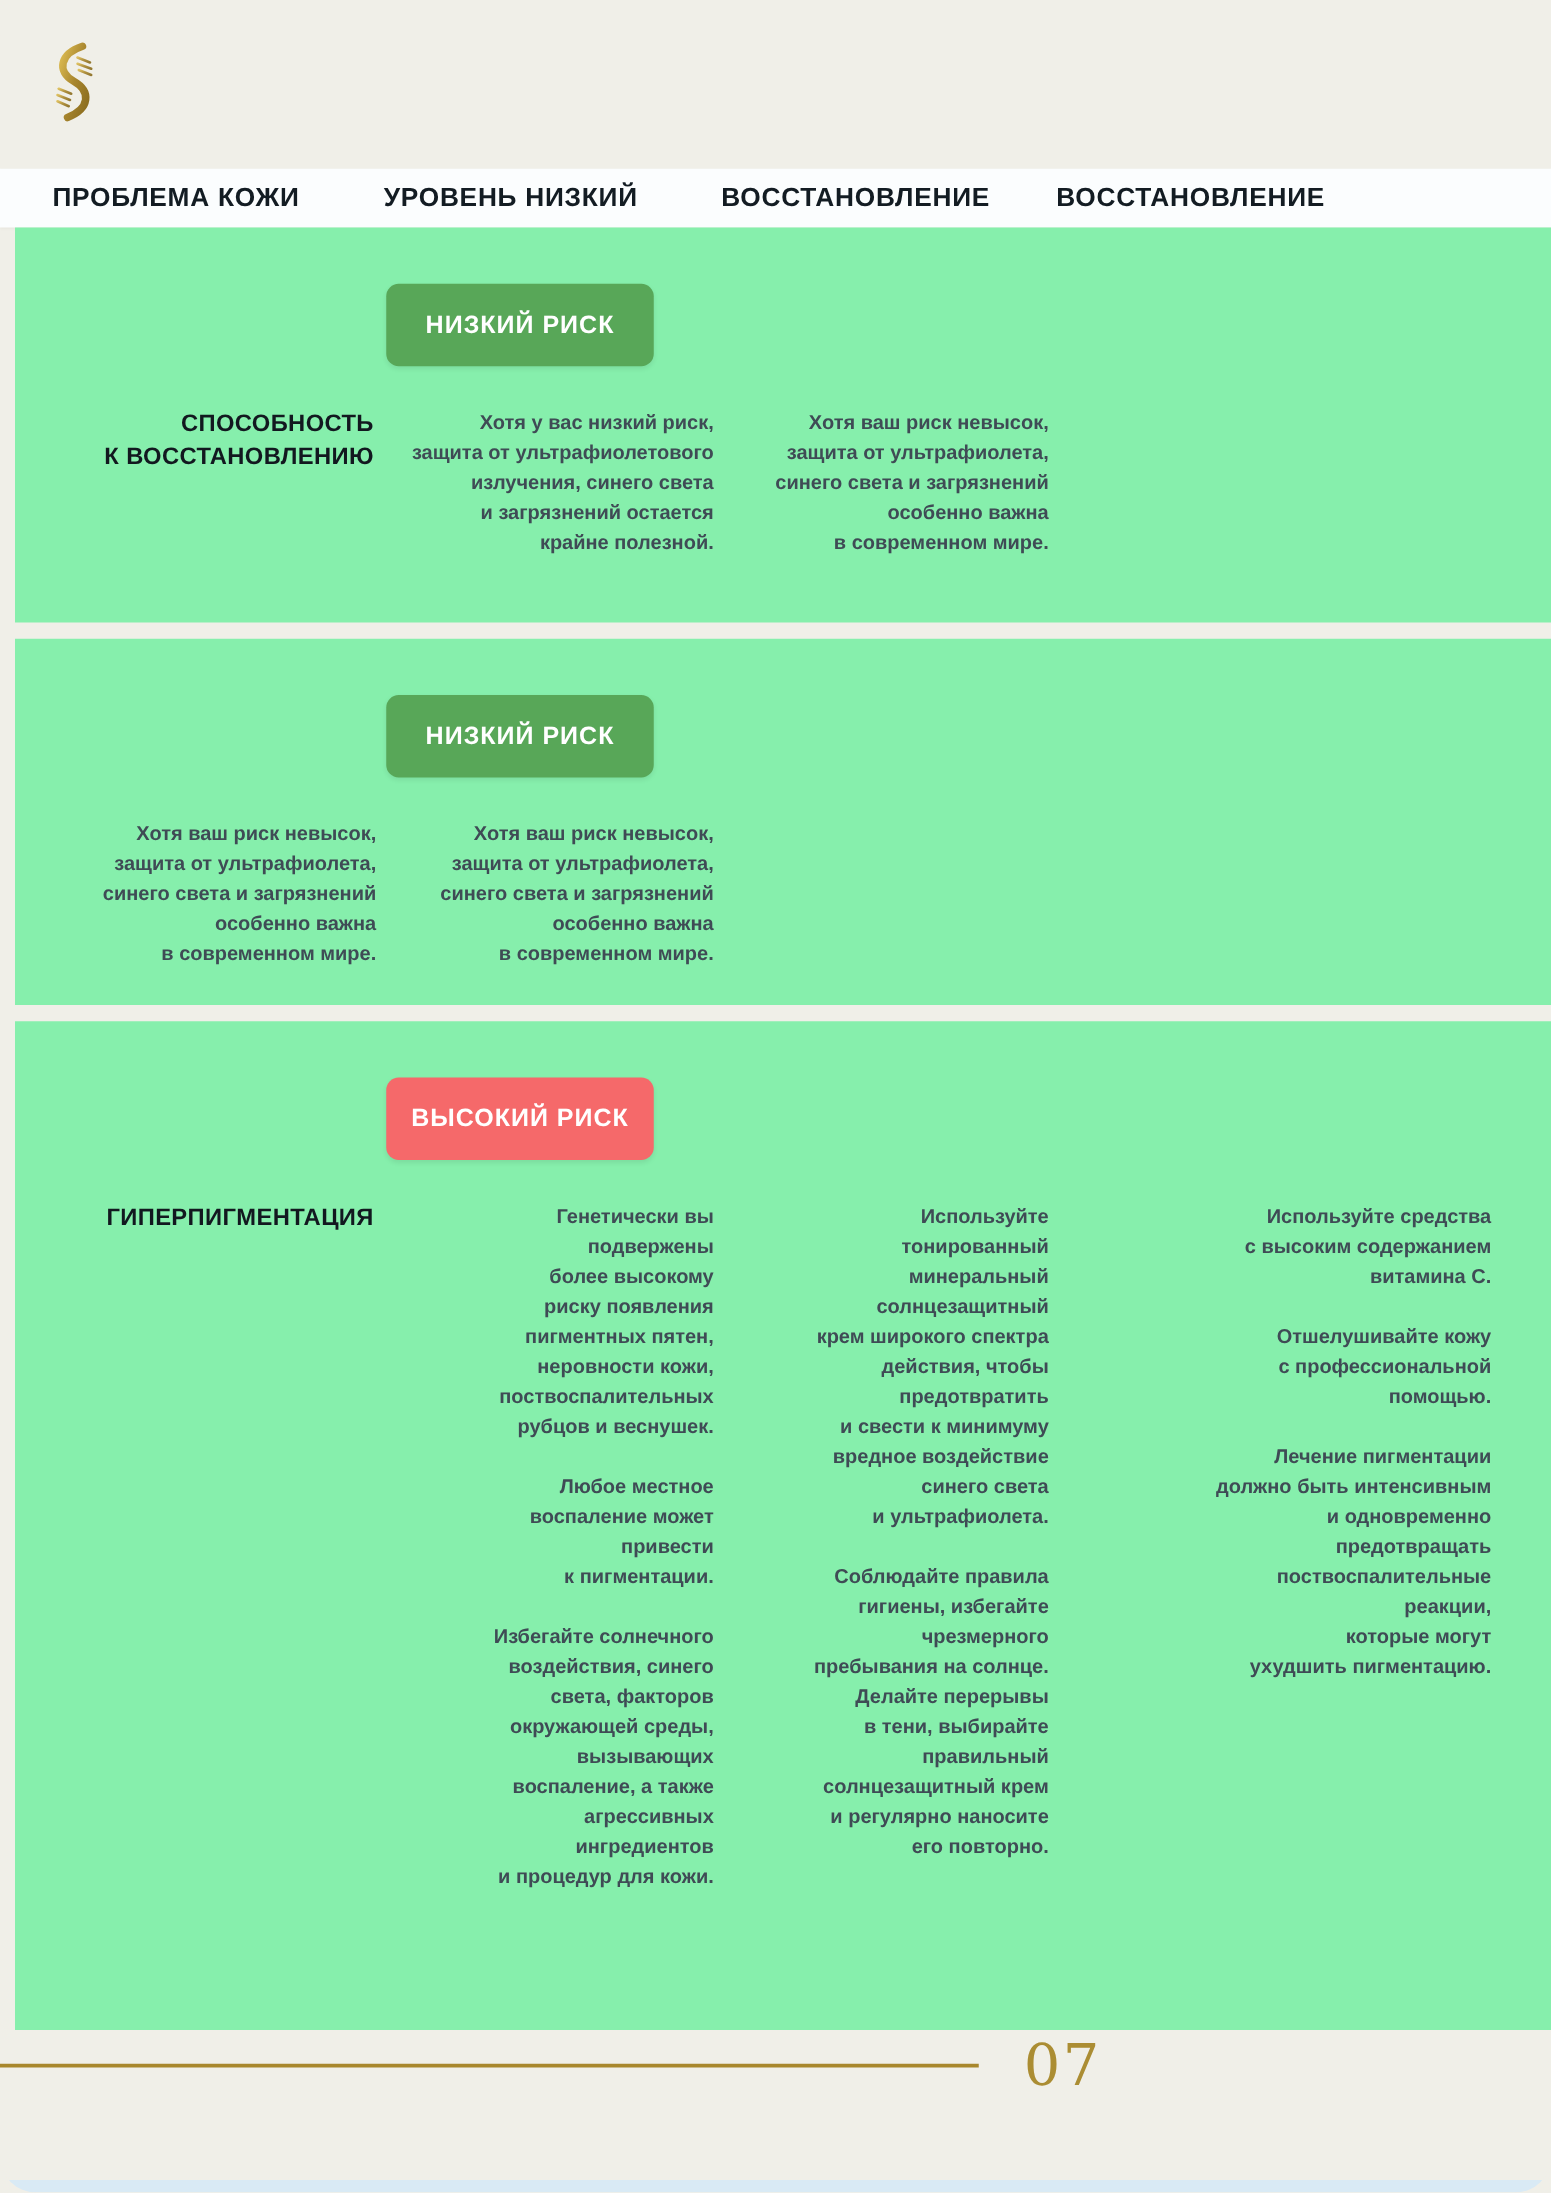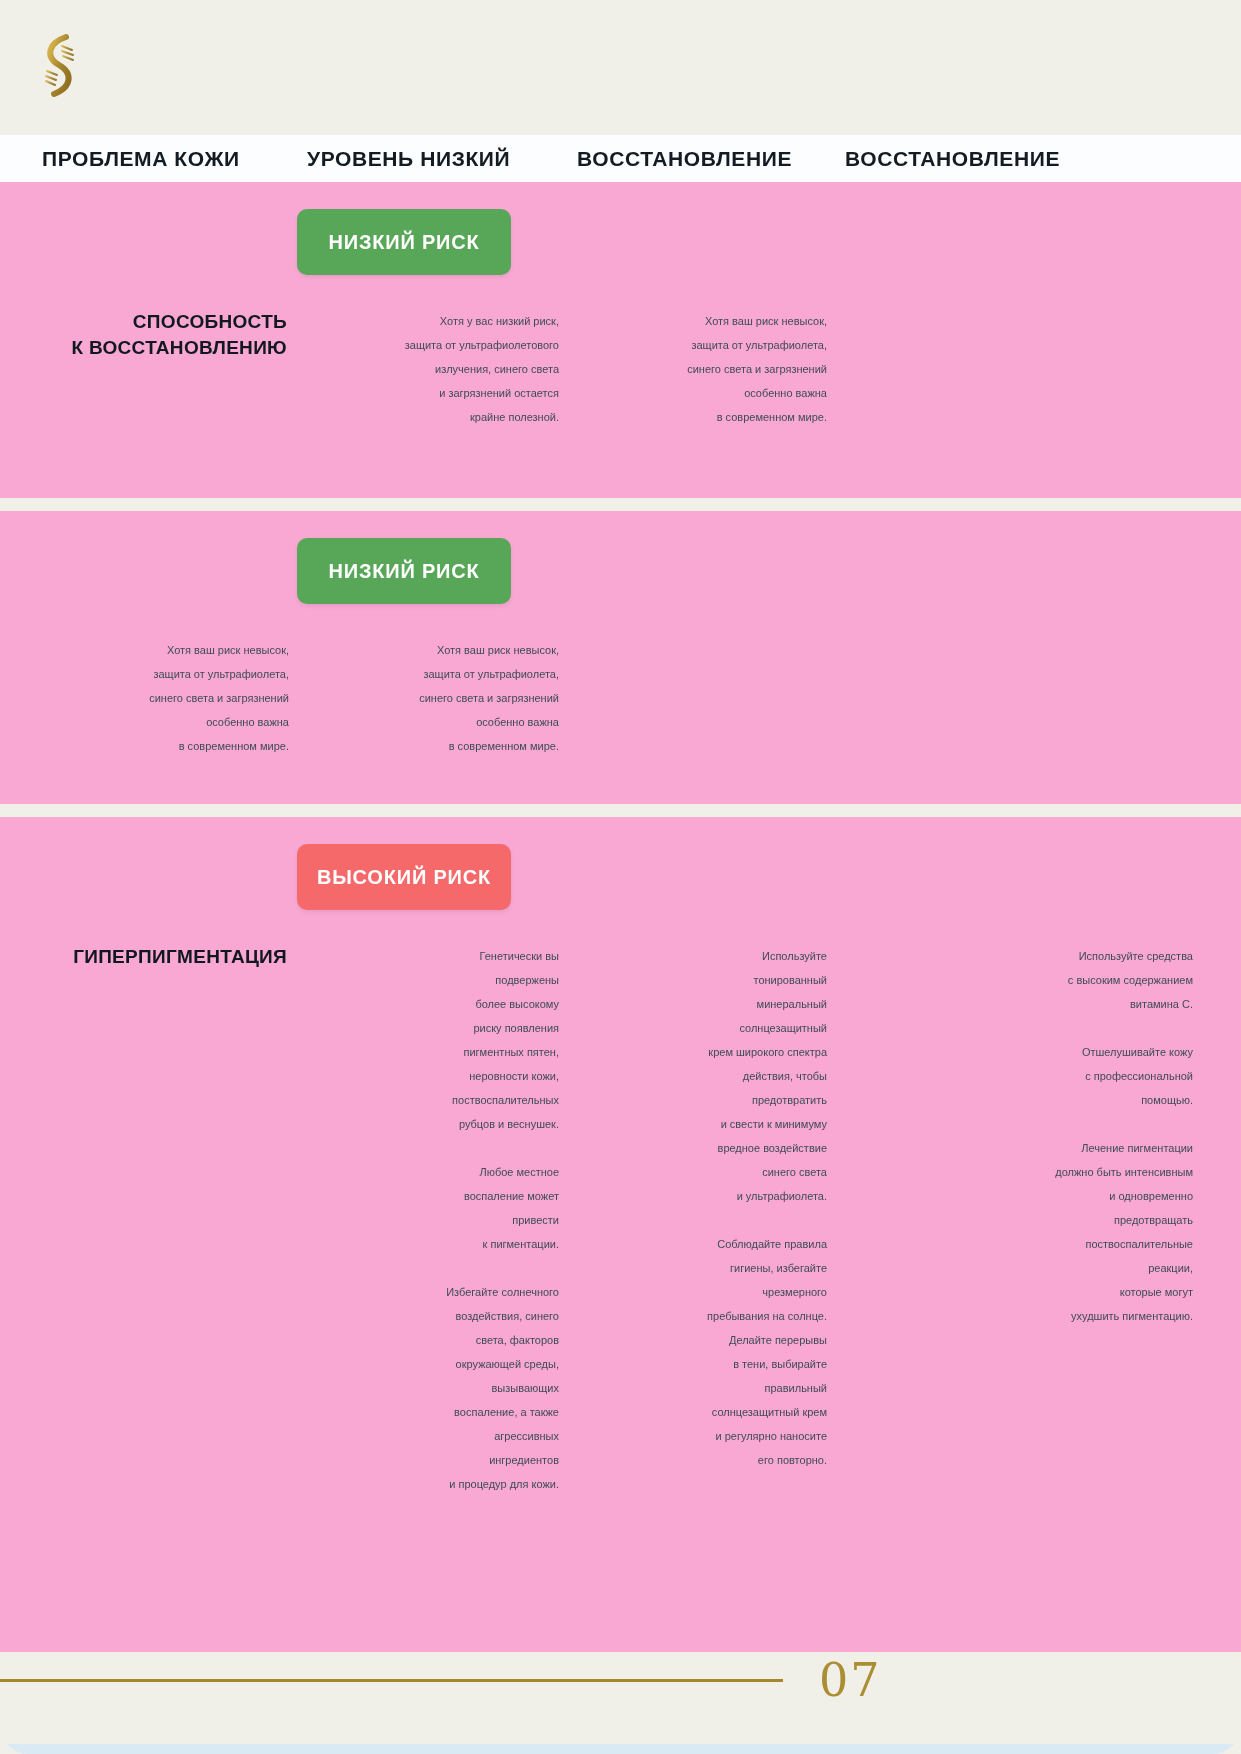--- a/index.html
+++ b/index.html
@@ -32,23 +32,24 @@
   }
   .header-cell {
     font-size: 21px;
     font-weight: 700;
     letter-spacing: 0.6px;
     color: #131c23;
     white-space: nowrap;
   }
   .sections { position: absolute; top: 182px; left: 0; width: 1241px; }
   .section {
-    background: #f9a8d4;
-    box-sizing: border-box;
-    padding-top: 27px;
+    background: #86efac;
+    box-sizing: border-box;
+    padding-top: 45px;
+    margin-left: 12px;
   }
   .section.gap-below { margin-bottom: 13px; }
   .sec-1 { min-height: 316px; }
   .sec-2 { min-height: 293px; }
   .sec-3 { min-height: 835px; }
   .badge-row { padding-left: 297px; }
   .risk-badge {
     display: inline-flex;
     align-items: center;
     justify-content: center;
@@ -77,30 +78,31 @@
   .problem-title {
     font-size: 19px;
     font-weight: 700;
     line-height: 26px;
     letter-spacing: 0.3px;
     color: #12181f;
     white-space: pre-line;
     padding-right: 20px;
   }
   .cell-text {
-    font-size: 11px;
+    font-size: 16px;
     line-height: 24px;
     color: #3f4b55;
     white-space: pre-line;
     padding-right: 18px;
+    font-weight: bold;
   }
   .footer {
     position: absolute;
     left: 0; bottom: 0;
-    width: 1241px; height: 102px;
+    width: 1241px; height: 130px;
     background: #f0efe8;
   }
   .footer-row {
     display: flex;
     align-items: center;
     height: 56px;
   }
   .gold-line {
     width: 783px;
     height: 3px;

